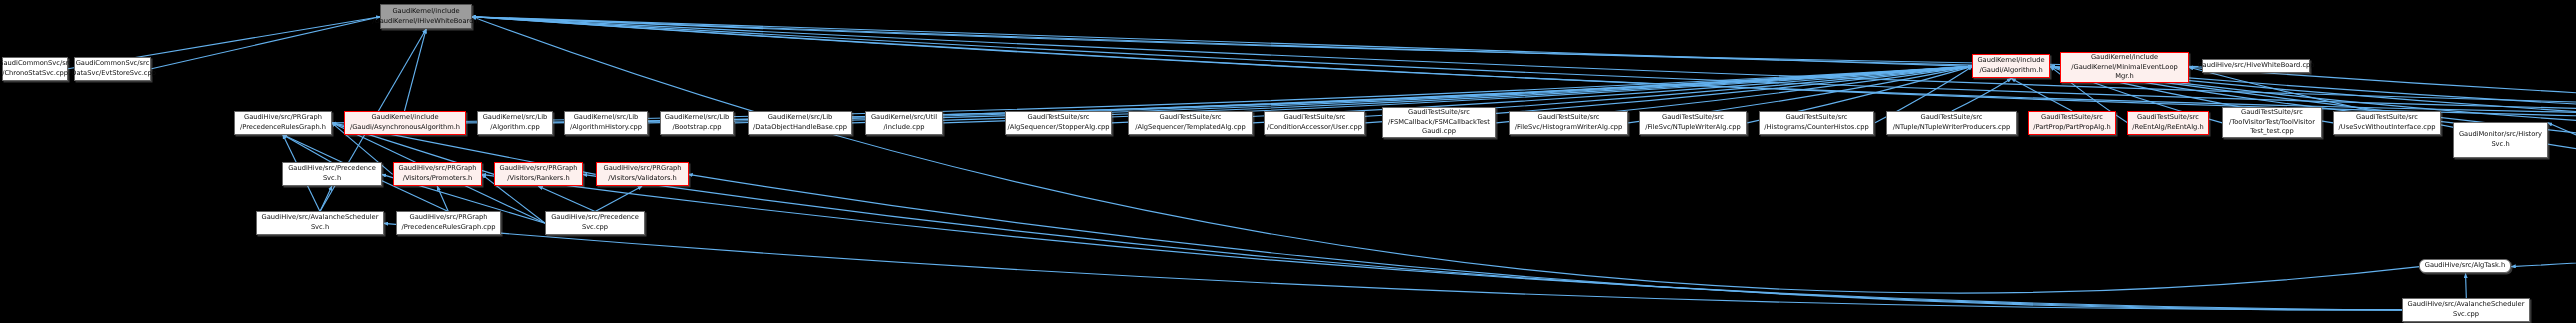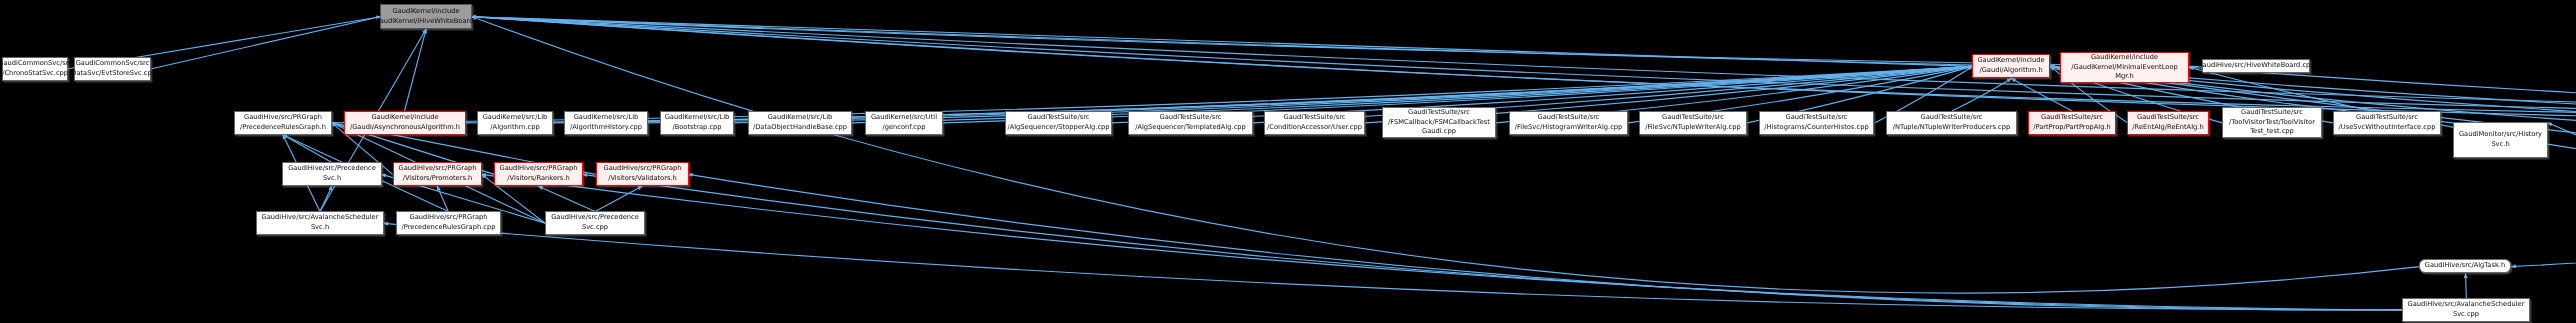--- a/index.html
+++ b/index.html
@@ -132,21 +132,21 @@
       <div class="node normal" style="left: 660px; top: 111px; width: 74px; height: 24px;">
         <div>GaudiKernel/src/Lib</div>
         <div>/Bootstrap.cpp</div>
       </div>
       <div class="node normal" style="left: 748px; top: 111px; width: 104px; height: 24px;">
         <div>GaudiKernel/src/Lib</div>
         <div>/DataObjectHandleBase.cpp</div>
       </div>
       <div class="node normal" style="left: 865px; top: 111px; width: 78px; height: 24px;">
         <div>GaudiKernel/src/Util</div>
-        <div>/genconf.cpp</div>
+        <div>/include.cpp</div>
       </div>
       <div class="node normal" style="left: 1005px; top: 111px; width: 107px; height: 24px;">
         <div>GaudiTestSuite/src</div>
         <div>/AlgSequencer/StopperAlg.cpp</div>
       </div>
       <div class="node normal" style="left: 1128px; top: 111px; width: 125px; height: 24px;">
         <div>GaudiTestSuite/src</div>
         <div>/AlgSequencer/TemplatedAlg.cpp</div>
       </div>
       <div class="node normal" style="left: 1264px; top: 111px; width: 101px; height: 24px;">

